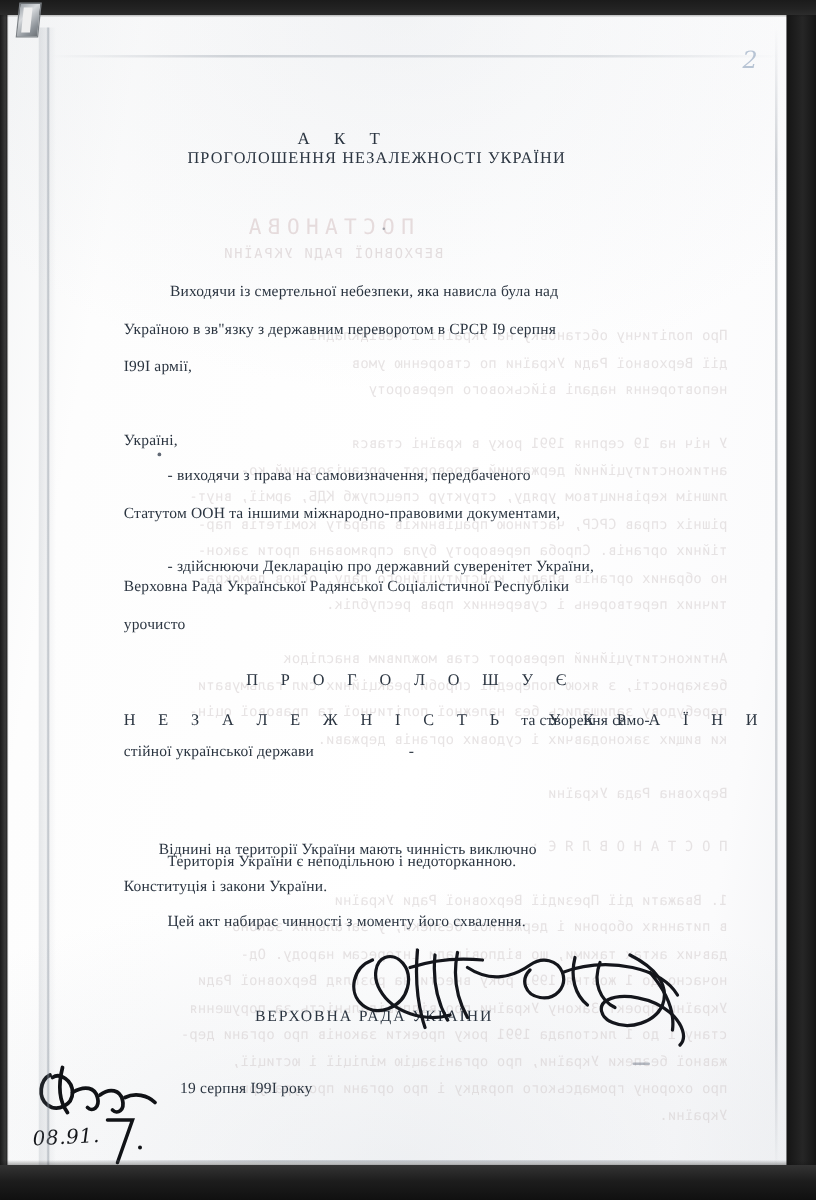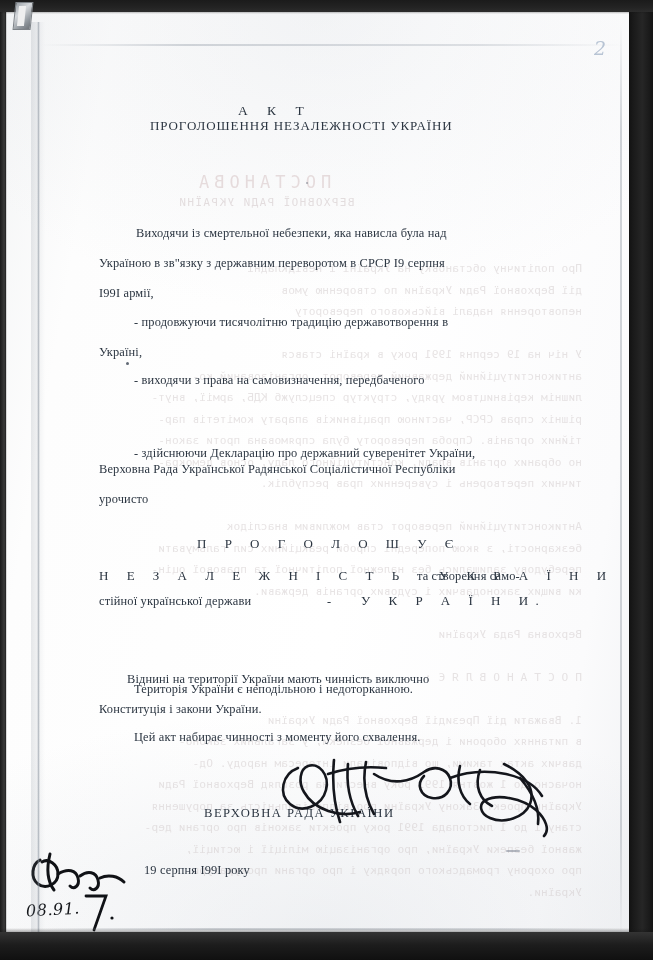--- a/index.html
+++ b/index.html
@@ -263,37 +263,36 @@
 
     <div class="typed">
 
       <div class="t title-akt" style="left:232px; top:93px;">А К Т</div>
       <div class="t title-sub" style="left:144px; top:108px;">ПРОГОЛОШЕННЯ НЕЗАЛЕЖНОСТІ УКРАЇНИ</div>
 
       <div class="t para" style="left:112px; top:208px;margin-left:18px;">Виходячи із смертельної небезпеки, яка нависла була над</div>
       <div class="t para" style="left:93px; top:238px;">Україною в зв"язку з державним переворотом в СРСР I9 серпня</div>
       <div class="t para" style="left:93px; top:268px;">I99I армії,</div>
 
-      <div class="t para" style="left:128px; top:297px;">- продовжуючи тисячолітню традицію державотворення в</div>
       <div class="t para" style="left:93px; top:327px;">Україні,</div>
 
       <div class="t para" style="left:128px; top:355px;">- виходячи з права на самовизначення, передбаченого</div>
+      <div class="t para" style="left:93px; top:385px;">Статутом ООН та іншими міжнародно-правовими документами,</div>
 
       <div class="t para" style="left:128px; top:428px;">- здійснюючи Декларацію про державний суверенітет України,</div>
       <div class="t para" style="left:93px; top:444px;">Верховна Рада Української Радянської Соціалістичної Республіки</div>
       <div class="t para" style="left:93px; top:474px;">урочисто</div>
 
       <div class="t decl-word" style="left:155px; top:526px;padding-left:36px;">П Р О Г О Л О Ш У Є</div>
 
       <div class="t decl-word" style="left:93px; top:558px;">Н Е З А Л Е Ж Н І С Т Ь   У К Р А Ї Н И</div>
       <div class="t sp-norm" style="left:411px; top:559px;">та створення само-</div>
 
       <div class="t sp-norm" style="left:93px; top:584px;">стійної української держави</div>
       <div class="t sp-norm" style="left:321px; top:584px;">-</div>
-      <div class="t decl-word" style="left:355px; top:583px;">У К Р А Ї Н И.</div>
 
       <div class="t para" style="left:128px; top:616px;margin-top:48px;">Територія України є неподільною і недоторканною.</div>
 
       <div class="t para" style="left:121px; top:654px;">Віднині на території України мають чинність виключно</div>
       <div class="t para" style="left:93px; top:684px;">Конституція і закони України.</div>
 
       <div class="t para" style="left:128px; top:712px;">Цей акт набирає чинності з моменту його схвалення.</div>
 
       <div class="t org" style="left:198px; top:796px;">ВЕРХОВНА РАДА УКРАЇНИ</div>
       <div class="t para" style="left:138px; top:845px;">19 серпня I99I року</div>

